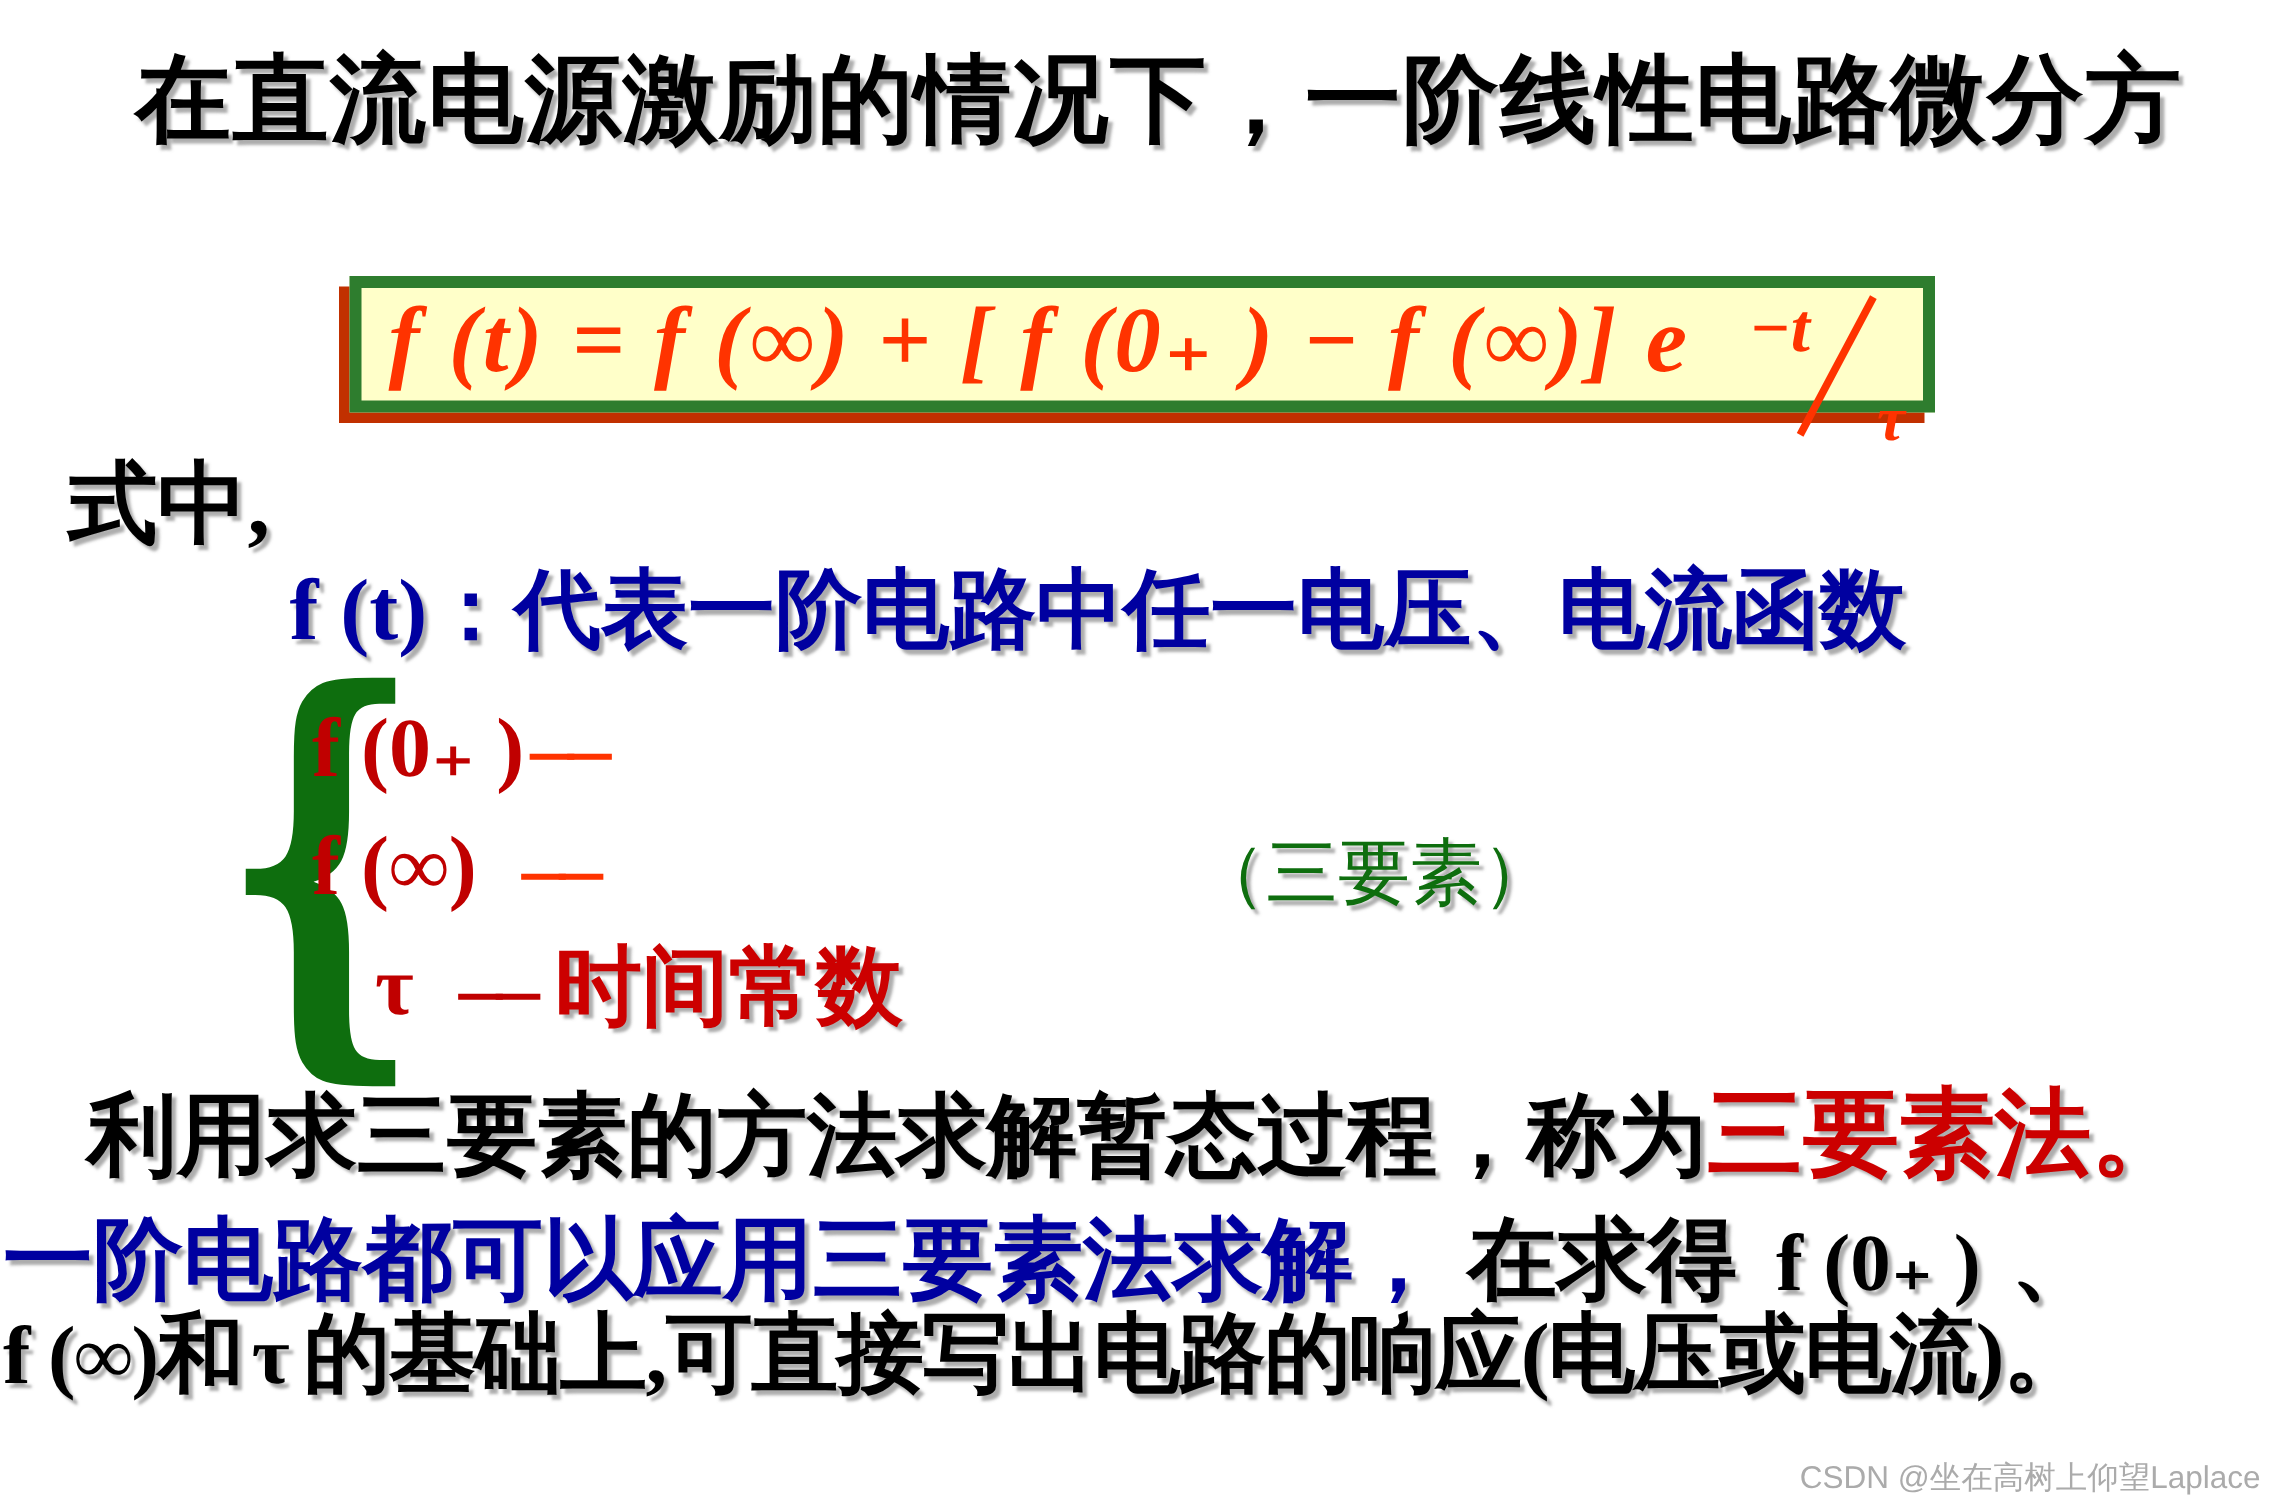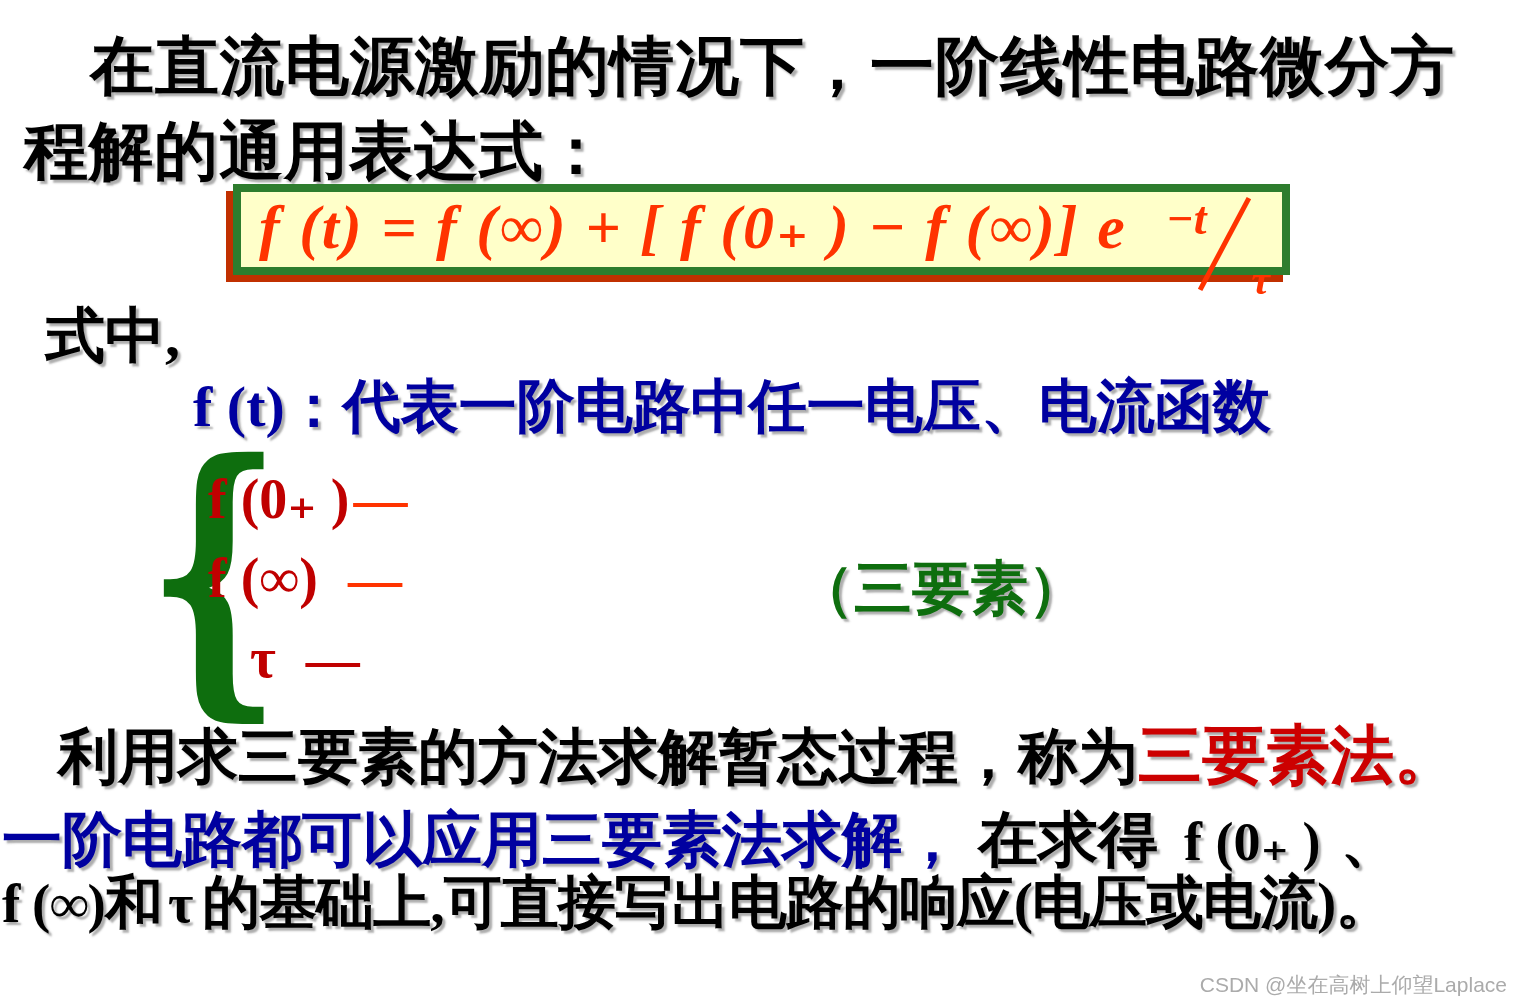--- a/index.html
+++ b/index.html
@@ -48,21 +48,21 @@
   .brow .lbl  { font-size:58px; font-weight:bold; }
   .c-crimson { color:#C00000; }
   .c-orange  { color:#FF3300; }
   .c-blue    { color:#0000A0; }
   .c-red     { color:#CC0000; }
   .r1 .dash { margin:0 16px 0 4px; }
   .r2 .dash { margin:0 20px 0 30px; }
   .r3 .math { margin-left:42px; }
   .r3 .dash { margin:0 14px 0 30px; }
 
-  .three-note { left:796px; top:550px; font-size:58px; font-weight:bold; color:#0E6E0E; }
+  .three-note { left:796px; top:550px; font-size:48px; font-weight:normal; color:#0E6E0E; }
 
   
   .p-line { font-weight:bold; color:#000; white-space:nowrap; }
   .p1 { left:58px; top:712px; font-size:60px; }
   .p1 .red-big { font-size:64px; color:#CC0000; }
   .p2 { left:2px;  top:800px; font-size:60px; }
   .p2 .math { font-size:54px; }
   .p2 .g1 { margin-left:16px; }
   .p2 .g2 { margin-left:26px; }
   .p2 .g3 { margin-left:20px; }
@@ -73,21 +73,20 @@
   
   .watermark { right:8px; top:971px; font-size:21px; color:#ABABAB;
                font-family:"Liberation Sans","DejaVu Sans",sans-serif;
                font-weight:normal; }
 </style>
 </head>
 <body>
 
 <div class="abs title sh">
   <span class="ln1">在直流电源激励的情况下，一阶线性电路微分方</span>
-  <span class="ln2">程解的通用表达式：</span>
 </div>
 
 <div class="abs formula-box">
   <span class="formula-body">f (t) = f (∞) + [ f (0₊ ) − f (∞)] e</span>
   <span class="formula-exp">
     <span class="exp-num">−t</span>
     <span class="exp-slash"></span>
     <span class="exp-den">τ</span>
   </span>
 </div>
@@ -105,20 +104,21 @@
     <span class="math c-crimson">f (0₊ )</span>
     <span class="dash c-orange">––</span>
   </div>
   <div class="brow r2">
     <span class="math c-crimson">f (∞)</span>
     <span class="dash c-orange">––</span>
   </div>
   <div class="brow r3">
     <span class="math c-crimson">τ</span>
     <span class="dash c-crimson">––</span>
+    <span class="lbl c-red sh">时间常数</span>
   </div>
 </div>
 
 <div class="abs three-note sh">（三要素）</div>
 
 <div class="abs p-line p1 sh">
   <span>利用求三要素的方法求解暂态过程，称为</span><span class="red-big">三要素法。</span>
 </div>
 
 <div class="abs p-line p2 sh">

